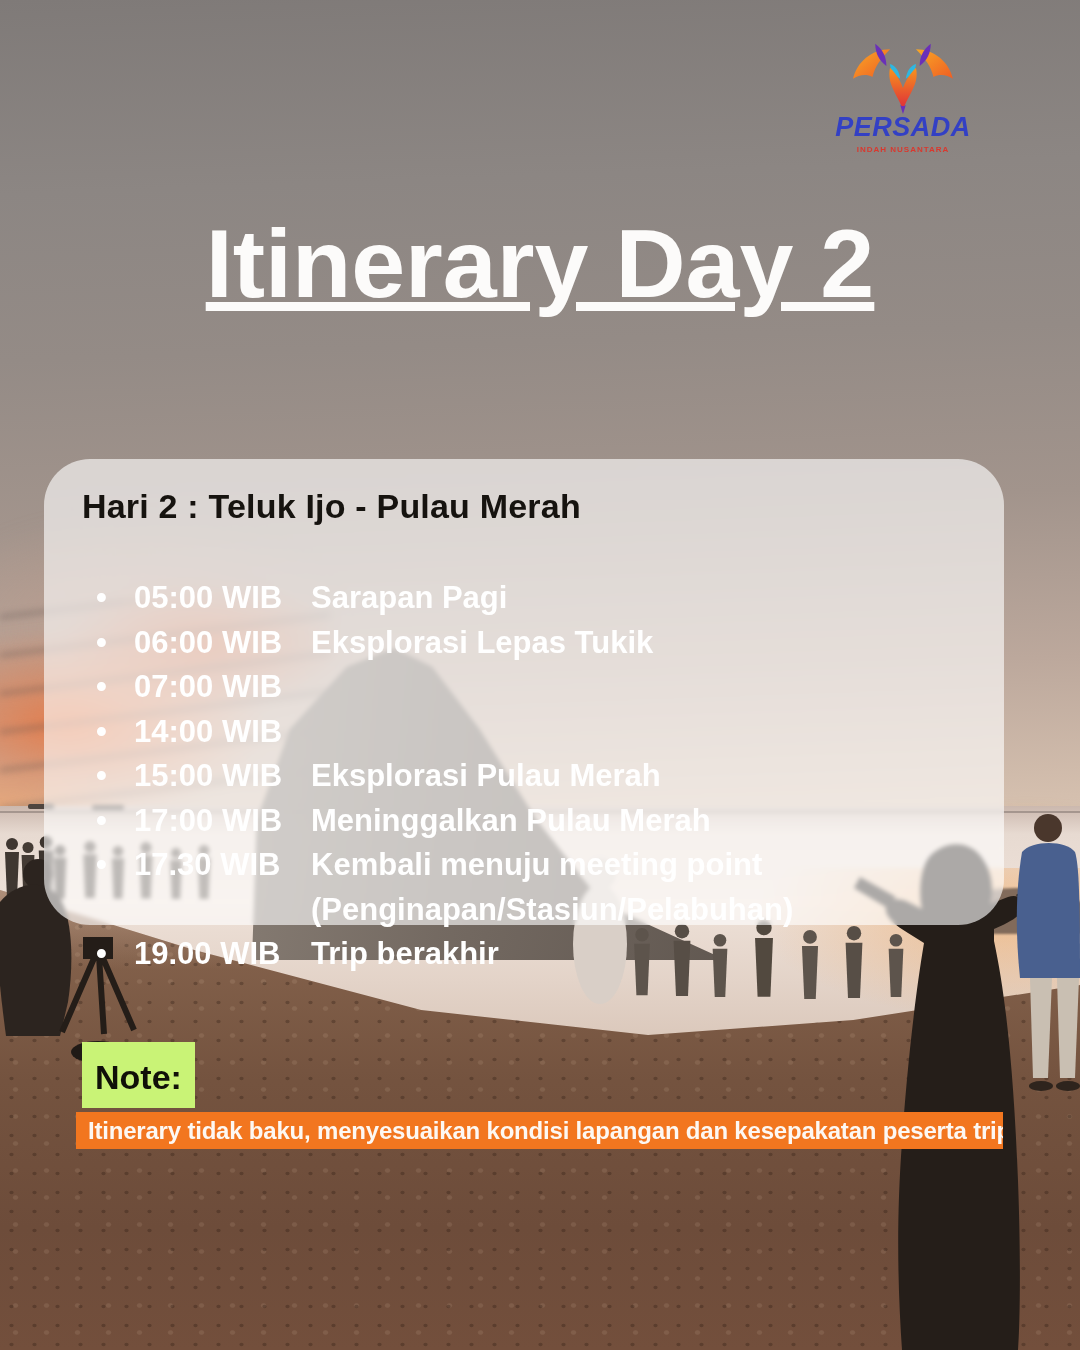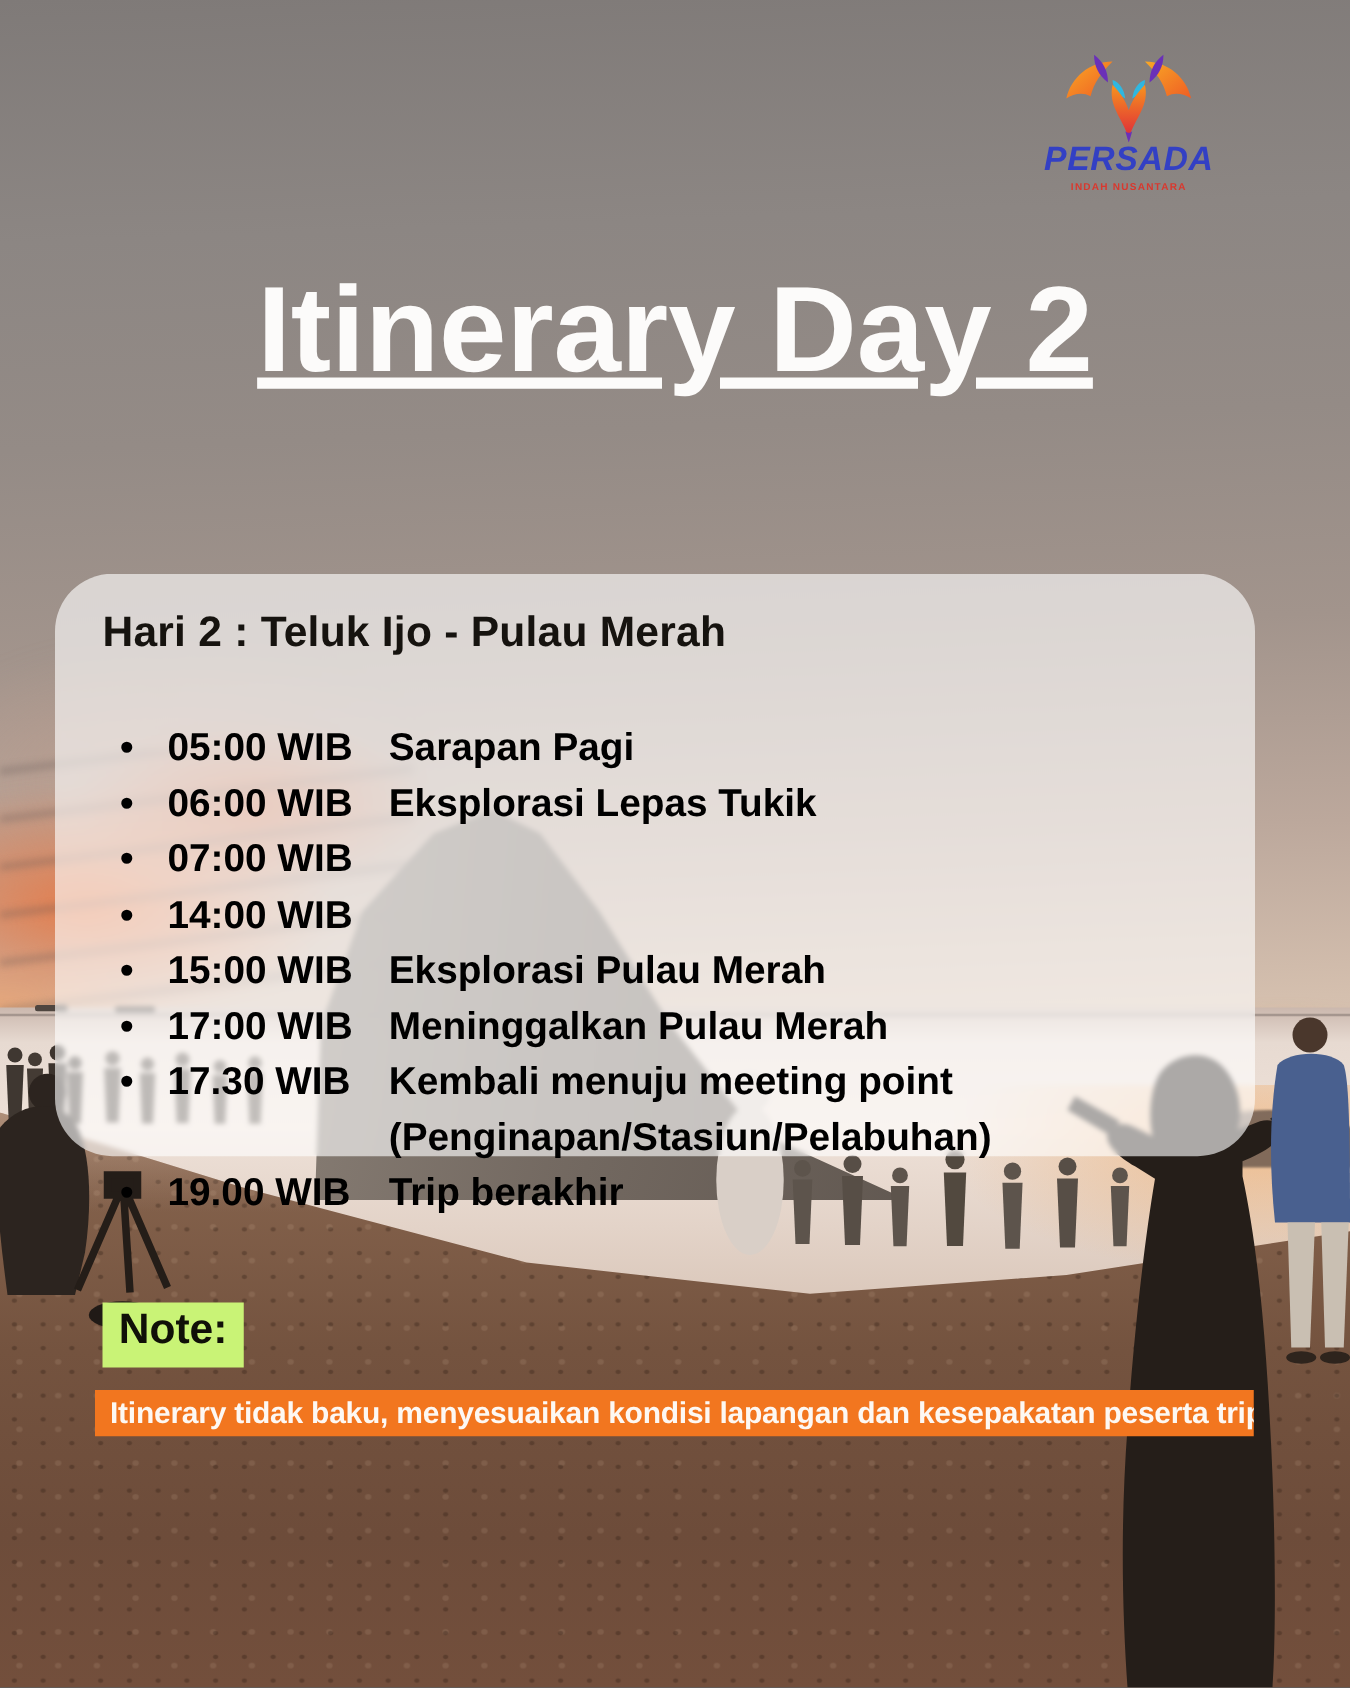--- a/index.html
+++ b/index.html
@@ -80,27 +80,27 @@
     position:absolute; top:208px; left:0; width:100%; text-align:center;
     font-size:97px; font-weight:bold; color:#fcfbfa; line-height:1.15;text-decoration:underline;
   }
   .card {
     position:absolute; left:44px; top:432px; width:960px; height:466px;
     background:rgba(255,255,255,.62); border-radius:46px;
     -webkit-backdrop-filter:blur(2px); backdrop-filter:blur(2px);margin-top:27px;
   }
   .card-heading { margin:28px 0 0 38px; font-size:34px; font-weight:bold; color:#16130f; letter-spacing:.2px; }
   .schedule { margin:50px 0 0 52px; }
-  .srow { display:grid; grid-template-columns:38px 177px auto; font-size:31px; font-weight:bold; color:#000000; line-height:44.5px; }
+  .srow { display:grid; grid-template-columns:38px 177px auto; font-size:31px; font-weight:bold; color:#ffffff; line-height:44.5px; }
   .bullet { text-align:left; }
   .bullet::before { content:"•"; }
   .act-line2 { line-height:44.5px; }
   .note-label {
     position:absolute; left:82px; top:1042px; background:#c9f376; color:#101008;
-    font-size:34px; font-weight:bold; padding:0 13px 9px; line-height:1.25;
+    font-size:34px; font-weight:bold; padding:14px 13px 9px; line-height:1.25;
   }
   .note-banner {
     position:absolute; left:76px; top:1112px; width:915px; height:37px; background:#f2761f;
     color:#fdf8f3; font-size:24px; font-weight:bold; display:flex; align-items:center;
     padding-left:12px; letter-spacing:-0.2px; white-space:nowrap; overflow:hidden;
   }
 </style>
 </head>
 <body>
 

